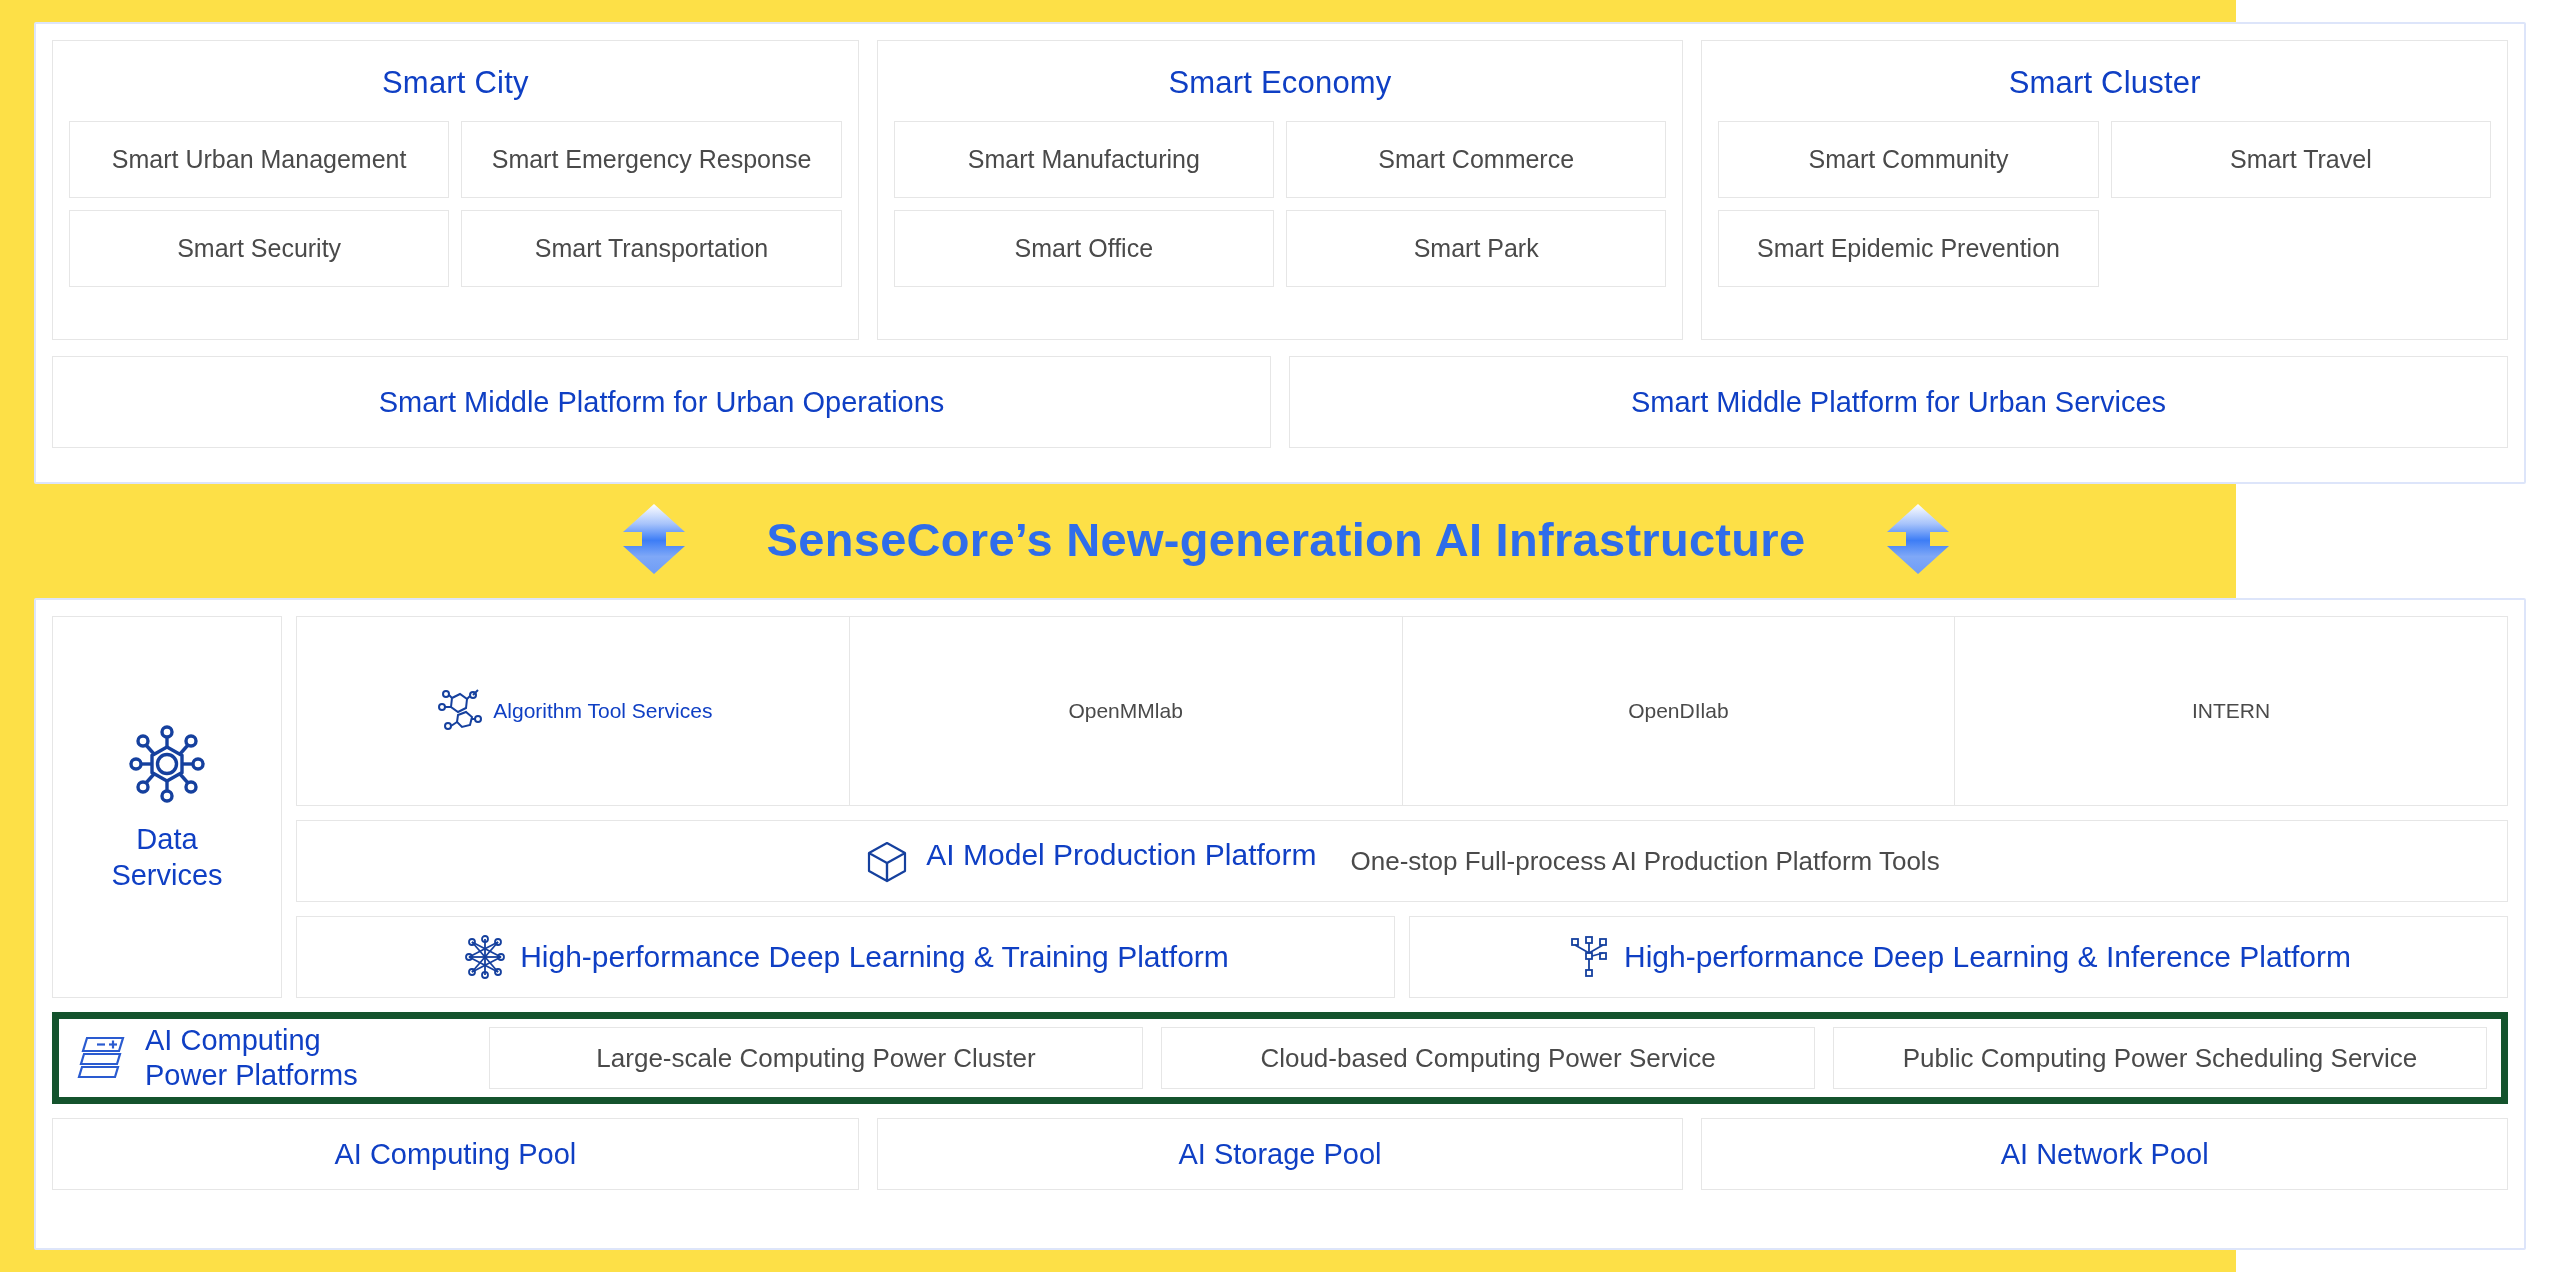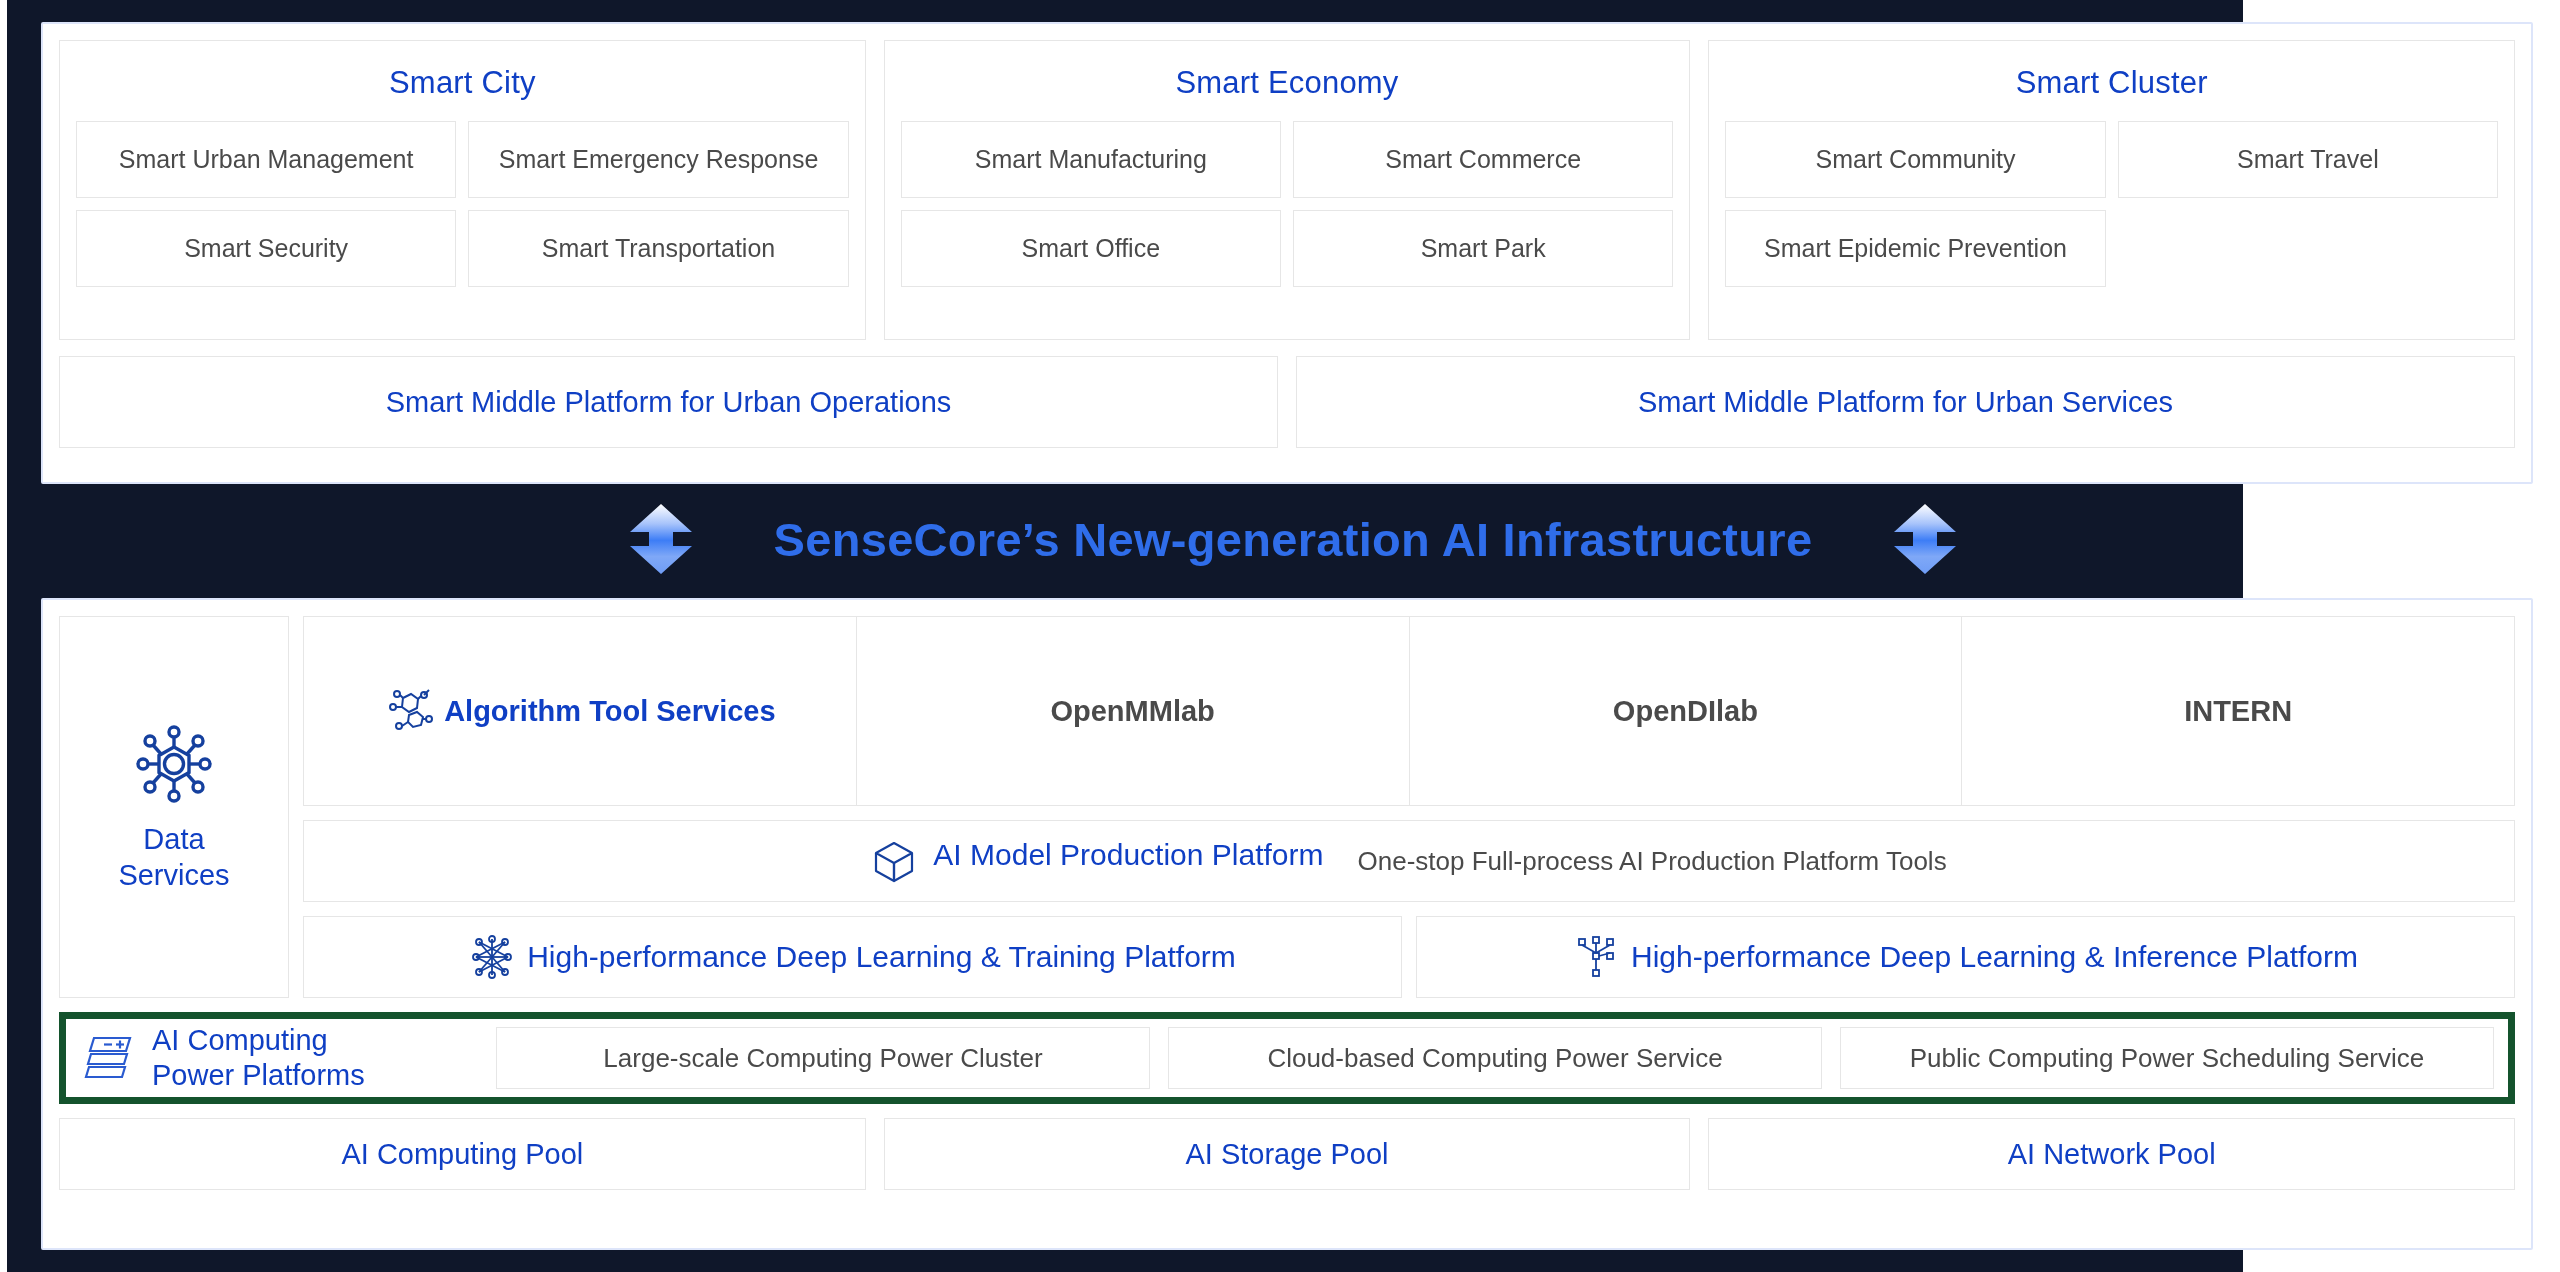--- a/index.html
+++ b/index.html
@@ -2,21 +2,21 @@
 <html><head>
 <meta charset="utf-8">
 <style>
   * { box-sizing: border-box; margin: 0; padding: 0; }
   html, body {
     width: 2560px; height: 1272px;
     background: #ffffff;
     font-family: "Liberation Sans", sans-serif;
     overflow: hidden;
   }
-  .page { position: relative; width: 2236px; height: 1272px; background:#0f172a;margin-left:7px; }
+  .page { position: relative; width: 2236px; height: 1272px; background:#fde047; }
 
   .outer {
     border: 2px solid #dde5fa;
     border-radius: 2px;
     background: #fff;
   }
 
   
   .top-outer {
     position: absolute;
@@ -109,23 +109,22 @@
 
   .algo-row {
     height: 190px;
     border: 1px solid #e6e6e6;
     display: flex; align-items: stretch;
   }
   .algo-cell {
     flex: 1;
     display: flex; align-items: center; justify-content: center;
     gap: 8px;
-    font-size: 29px;
+    font-size: 21px;
     color: #4a4a4a;
-    font-weight: bold;
   }
   .algo-cell + .algo-cell { border-left: 1px solid #e6e6e6; }
   .algo-cell.head { color: #0f3fc4; }
 
   .model-row {
     height: 82px;
     border: 1px solid #e6e6e6;
     display: flex; align-items: center; justify-content: center;
     gap: 34px;
   }

